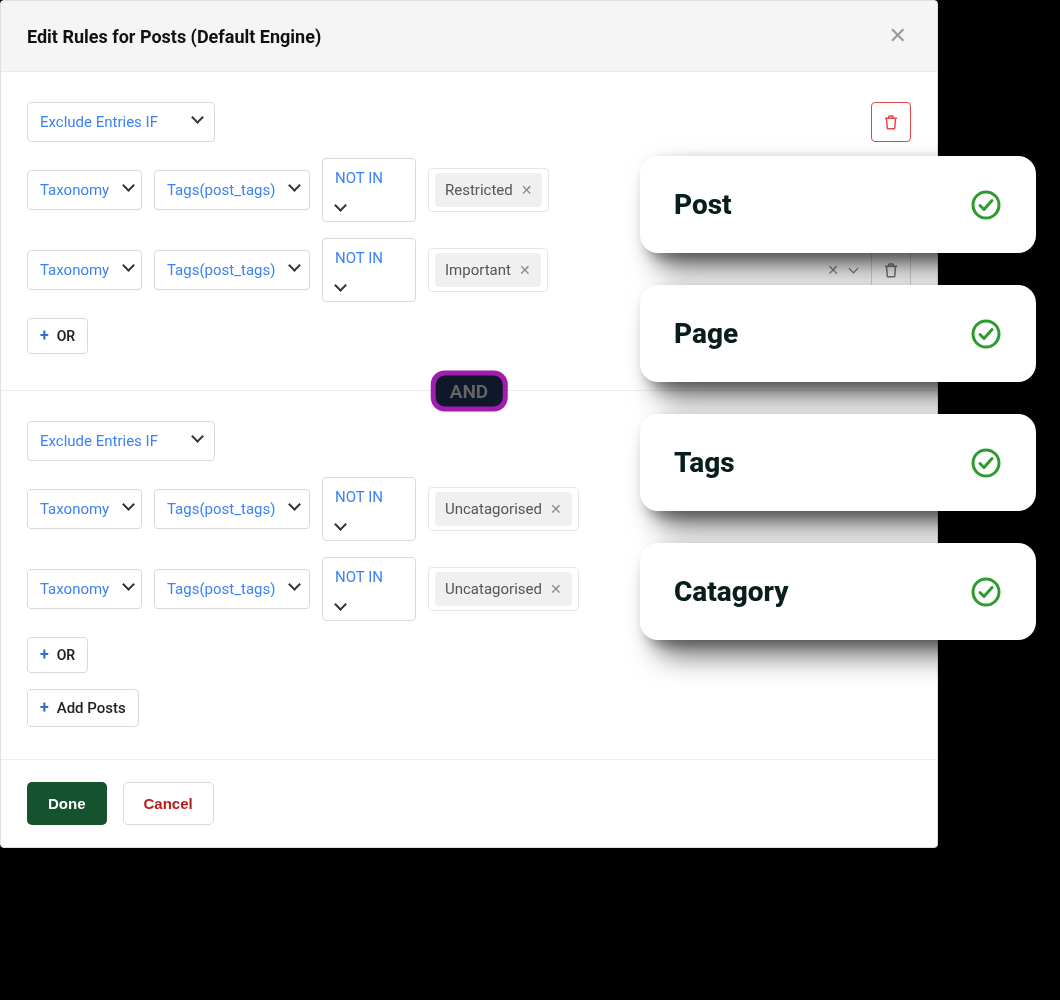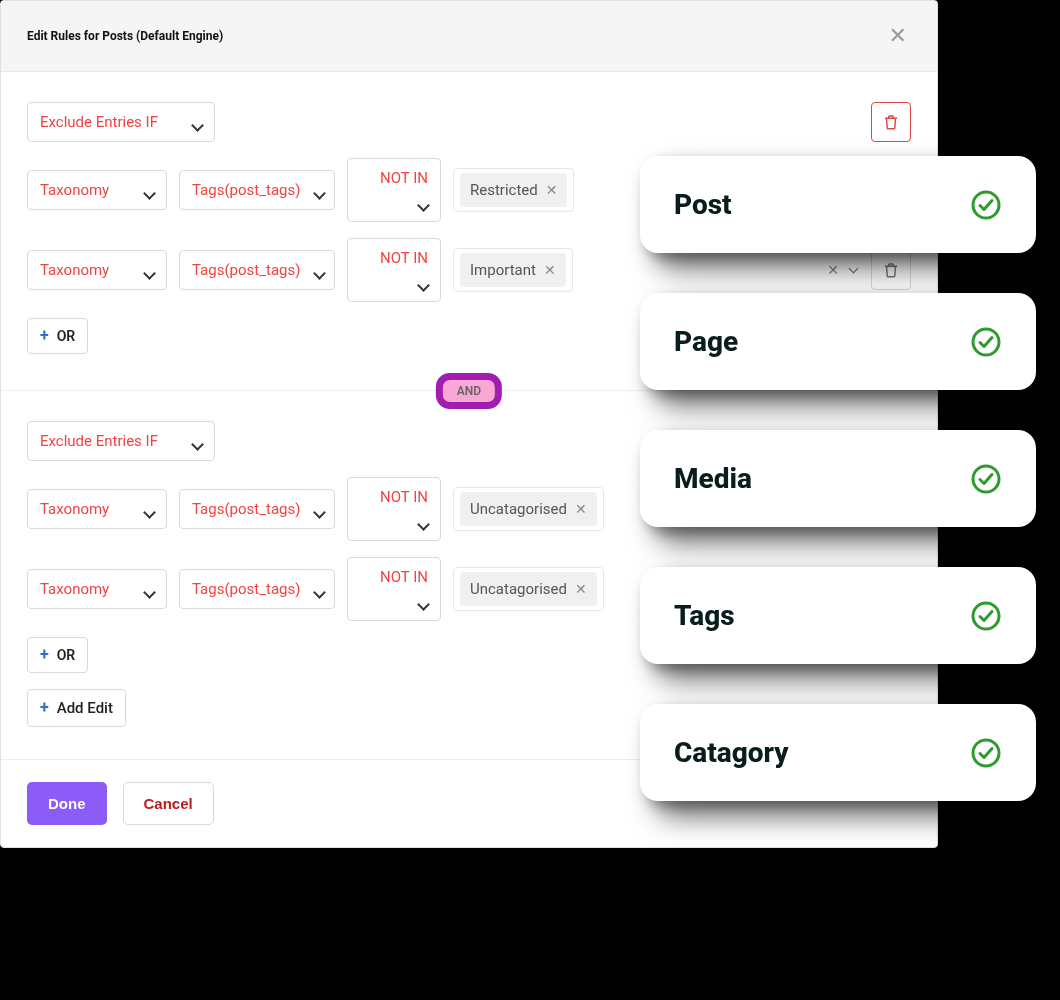--- a/index.html
+++ b/index.html
@@ -22,21 +22,21 @@
   }
   .modal-header {
     display: flex;
     align-items: center;
     justify-content: space-between;
     padding: 20px 26px;
     background: #f5f5f5;
     border-bottom: 1px solid #e8e8e8;
   }
   .modal-title {
-    font-size: 12px;
+    font-size: 18px;
     font-weight: 700;
     color: #111;
   }
   .close-x {
     font-size: 22px;
     color: #9a9a9a;
     cursor: pointer;
     line-height: 1;
     padding: 4px;
   }
@@ -48,33 +48,33 @@
     display: flex;
     align-items: center;
     gap: 12px;
     margin-bottom: 16px;
   }
   .row.first-row {
     justify-content: space-between;
   }
   .selectbox {
     display: inline-flex;
-    align-items: flex-end;
+    align-items: flex-start;
     justify-content: space-between;
     border: 1px solid #d9d9d9;
     border-radius: 4px;
     background: #fff;
     padding: 10px 12px;
     font-size: 15px;
-    color: #ef4444;
+    color: #3b82f6;
     gap: 14px;
     cursor: pointer;
     white-space: nowrap;
   }
-  .selectbox.taxonomy { width: 140px; }
+  .selectbox.taxonomy { width: 115px; }
   .selectbox.tags { width: 156px; }
   .selectbox.notin { width: 94px; flex-direction: column; }
   .selectbox.entries { width: 188px; }
   .chev {
     display: inline-block;
     width: 10px; height: 10px;
     position: relative;
   }
   .chev::before {
     content: "";
@@ -144,25 +144,25 @@
     position: relative;
     height: 1px;
     background: #eee;
     margin: 10px 0 0 0;
   }
   .and-pill {
     position: absolute;
     left: 50%;
     top: 50%;
     transform: translate(-50%, -50%);
-    background: #f9a8d4;
-    border: 7px solid #a21caf;
+    background: #0f172a;
+    border: 5px solid #a21caf;
     border-radius: 14px;
     padding: 4px 14px;
-    font-size: 12px;
+    font-size: 19px;
     font-weight: 600;
     color: #666;
   }
   .divider-line {
     height: 1px;
     background: #eee;
     margin: 6px 0 0 0;
   }
   .footer {
     padding: 22px 26px;
@@ -170,21 +170,21 @@
     gap: 16px;
   }
   .btn {
     border-radius: 5px;
     padding: 12px 20px;
     font-size: 15px;
     font-weight: 600;
     cursor: pointer;
     border: 1px solid transparent;
   }
-  .btn.primary { background: #8b5cf6; color: #fff; }
+  .btn.primary { background: #14532d; color: #fff; }
   .btn.secondary { background: #fff; color: #b91c1c; border-color: #d9d9d9; }
   .right-actions {
     display: inline-flex;
     align-items: center;
     gap: 10px;
   }
   .small-chev-x {
     display:inline-flex;
     align-items:center;
     gap:10px;
@@ -193,21 +193,21 @@
   }
 
   
   .cards {
     position: absolute;
     top: 156px;
     left: 640px;
     width: 396px;
     display: flex;
     flex-direction: column;
-    gap: 40px;
+    gap: 32px;
   }
   .card {
     background: #fff;
     border-radius: 18px;
     padding: 32px 34px;
     display: flex;
     align-items: center;
     justify-content: space-between;
     box-shadow: 16px 16px 28px rgba(0,0,0,0.55), 6px 6px 12px rgba(0,0,0,0.3);
   }
@@ -362,21 +362,21 @@
     <div class="row">
       <div class="or-btn">
         <span class="plus">+</span>
         <span>OR</span>
       </div>
     </div>
 
     <div class="row">
       <div class="addrule-btn">
         <span class="plus">+</span>
-        <span>Add Edit</span>
+        <span>Add Posts</span>
       </div>
     </div>
   </div>
 
   <div class="divider-line"></div>
 
   <div class="footer">
     <button class="btn primary">Done</button>
     <button class="btn secondary">Cancel</button>
   </div>
@@ -392,27 +392,20 @@
     </svg>
   </div>
   <div class="card">
     <div class="card-title">Page</div>
     <svg class="check" viewBox="0 0 32 32">
       <circle cx="16" cy="16" r="13" fill="none" stroke="#2e9b2e" stroke-width="3"></circle>
       <path d="M10 16.5l4 4 8-9" fill="none" stroke="#2e9b2e" stroke-width="3" stroke-linecap="round" stroke-linejoin="round"></path>
     </svg>
   </div>
   <div class="card">
-    <div class="card-title">Media</div>
-    <svg class="check" viewBox="0 0 32 32">
-      <circle cx="16" cy="16" r="13" fill="none" stroke="#2e9b2e" stroke-width="3"></circle>
-      <path d="M10 16.5l4 4 8-9" fill="none" stroke="#2e9b2e" stroke-width="3" stroke-linecap="round" stroke-linejoin="round"></path>
-    </svg>
-  </div>
-  <div class="card">
     <div class="card-title">Tags</div>
     <svg class="check" viewBox="0 0 32 32">
       <circle cx="16" cy="16" r="13" fill="none" stroke="#2e9b2e" stroke-width="3"></circle>
       <path d="M10 16.5l4 4 8-9" fill="none" stroke="#2e9b2e" stroke-width="3" stroke-linecap="round" stroke-linejoin="round"></path>
     </svg>
   </div>
   <div class="card">
     <div class="card-title">Catagory</div>
     <svg class="check" viewBox="0 0 32 32">
       <circle cx="16" cy="16" r="13" fill="none" stroke="#2e9b2e" stroke-width="3"></circle>

